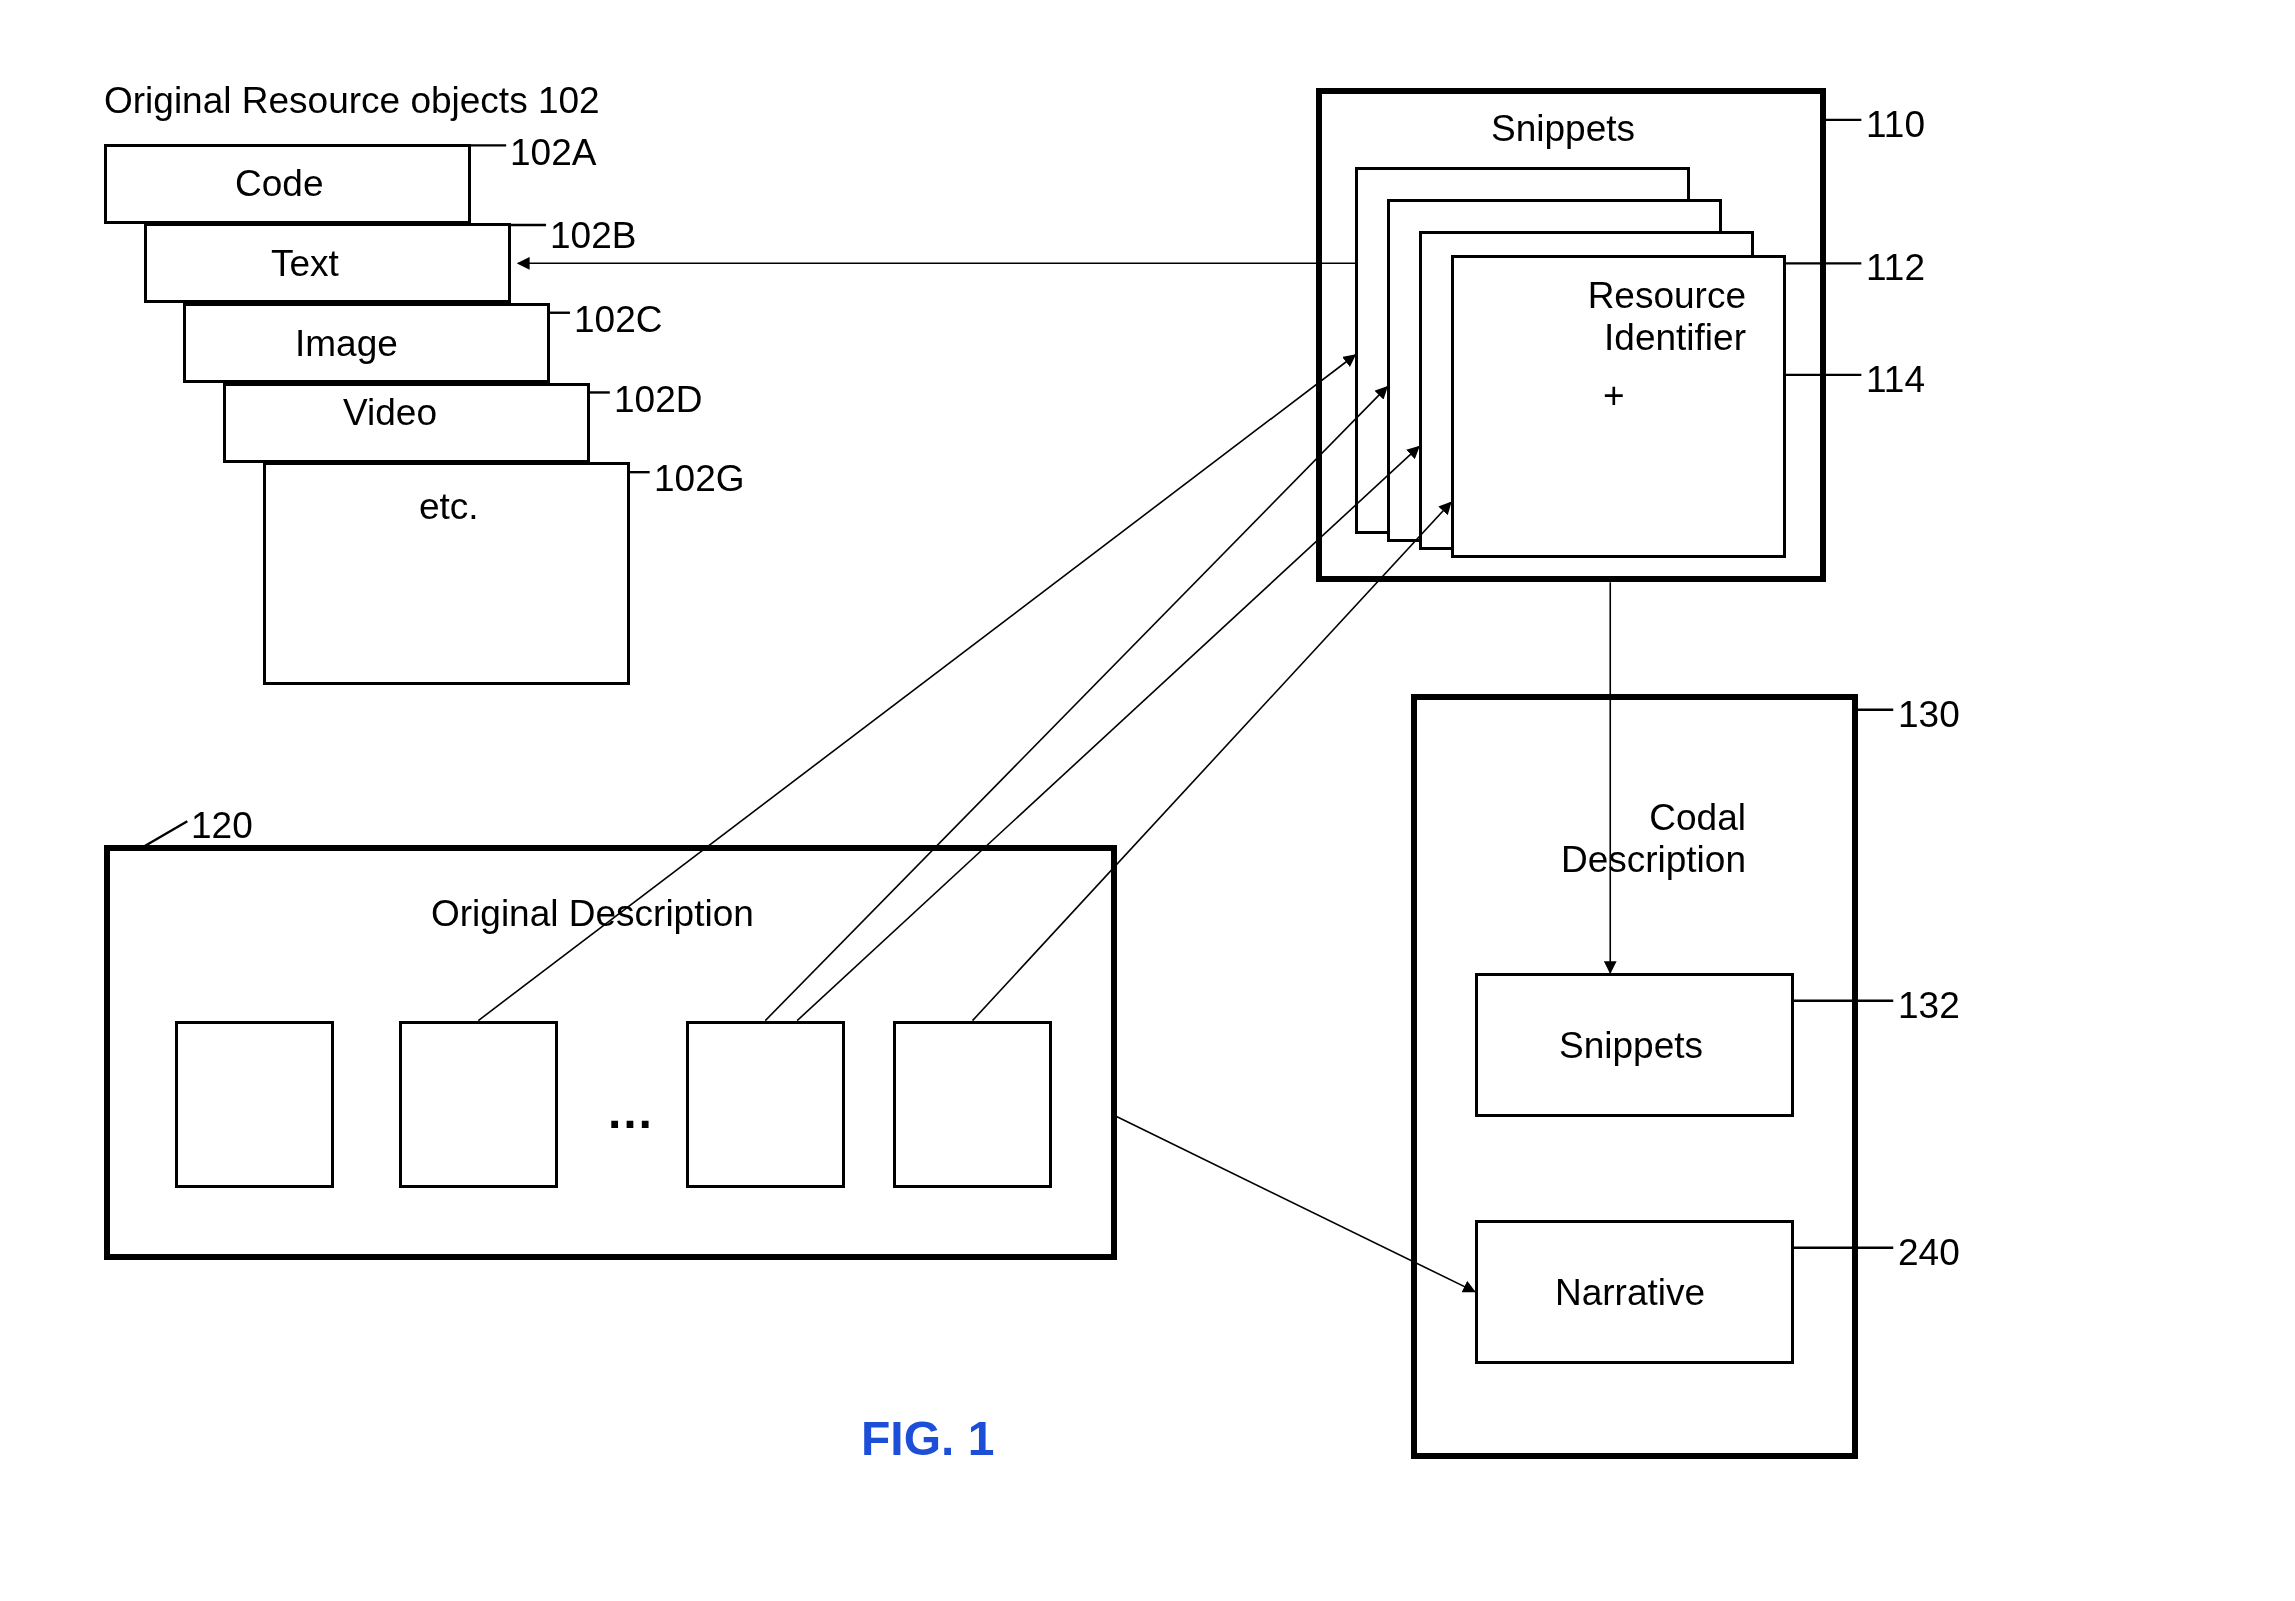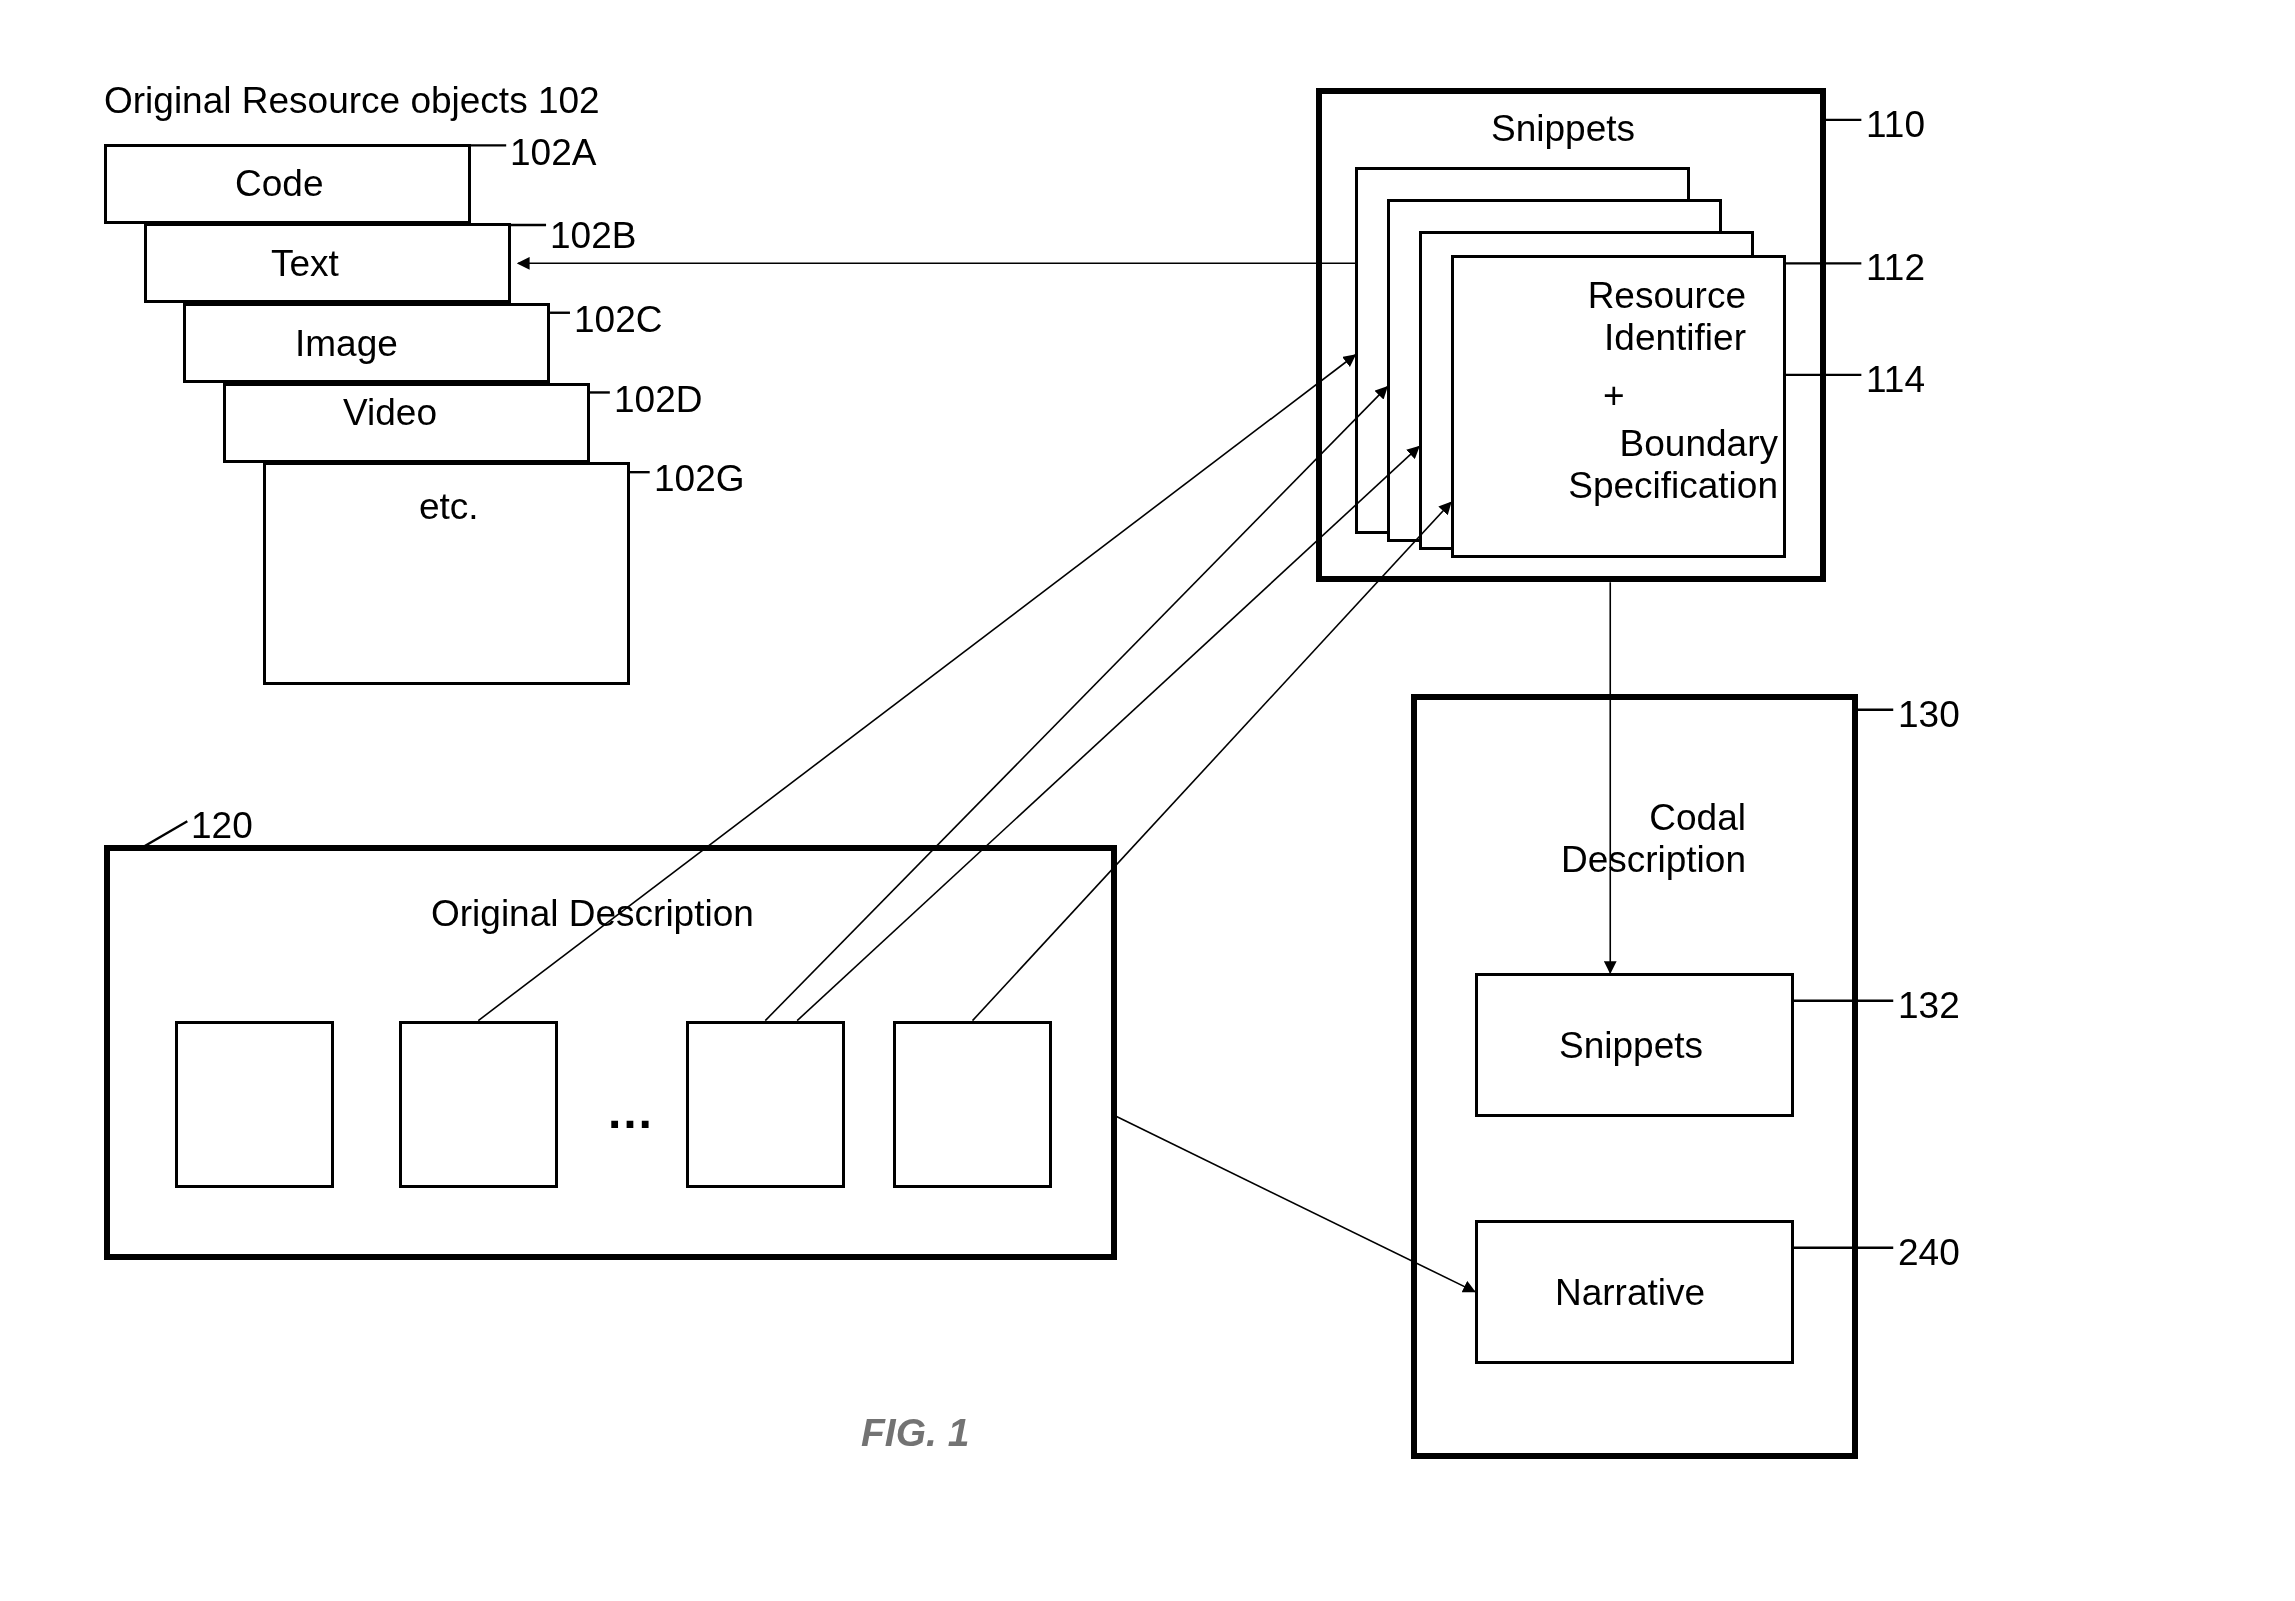--- a/index.html
+++ b/index.html
@@ -33,24 +33,23 @@
     white-space: nowrap;
   }
   .label-center {
     position: absolute;
     font-size: 37px;
     color: #000;
     text-align: right;
   }
   .fig {
     position: absolute;
-    font-size: 39px;
+    font-size: 48px;
     font-weight: bold;
-    font-style: italic;
-    color: #737373;
+    color: #1d4ed8;
   }
   svg.lines {
     position: absolute;
     left: 0; top: 0;
     width: 2295px;
     height: 1602px;
     pointer-events: none;
   }
 </style>
 </head>
@@ -83,22 +82,20 @@
   <div class="box-thick" style="left:1316px; top:88px; width:510px; height:494px;"></div>
   <div class="label" style="left:1491px; top:108px; text-align:center;">Snippets</div>
 
   <div class="box" style="left:1355px; top:167px; width:335px; height:367px;"></div>
   <div class="box" style="left:1387px; top:199px; width:335px; height:343px;"></div>
   <div class="box" style="left:1419px; top:231px; width:335px; height:319px;"></div>
   <div class="box" style="left:1451px; top:255px; width:335px; height:303px;"></div>
   <div class="label-center" style="left:1491px; top:275px; width:255px; white-space:pre-line;">Resource
 Identifier</div>
   <div class="label-center" style="left:1603px; top:375px;">+</div>
-  <div class="label-center" style="left:1459px; top:423px; width:319px; white-space:pre-line;">Boundary
-Specification</div>
 
   <div class="label" style="left:1866px; top:104px;">110</div>
   <div class="label" style="left:1866px; top:247px;">112</div>
   <div class="label" style="left:1866px; top:359px;">114</div>
 
   <div class="box-thick" style="left:104px; top:845px; width:1013px; height:415px;"></div>
   <div class="label" style="left:431px; top:893px;">Original Description</div>
   <div class="label" style="left:191px; top:805px;">120</div>
 
   <div class="box" style="left:175px; top:1021px; width:159px; height:167px;"></div>

